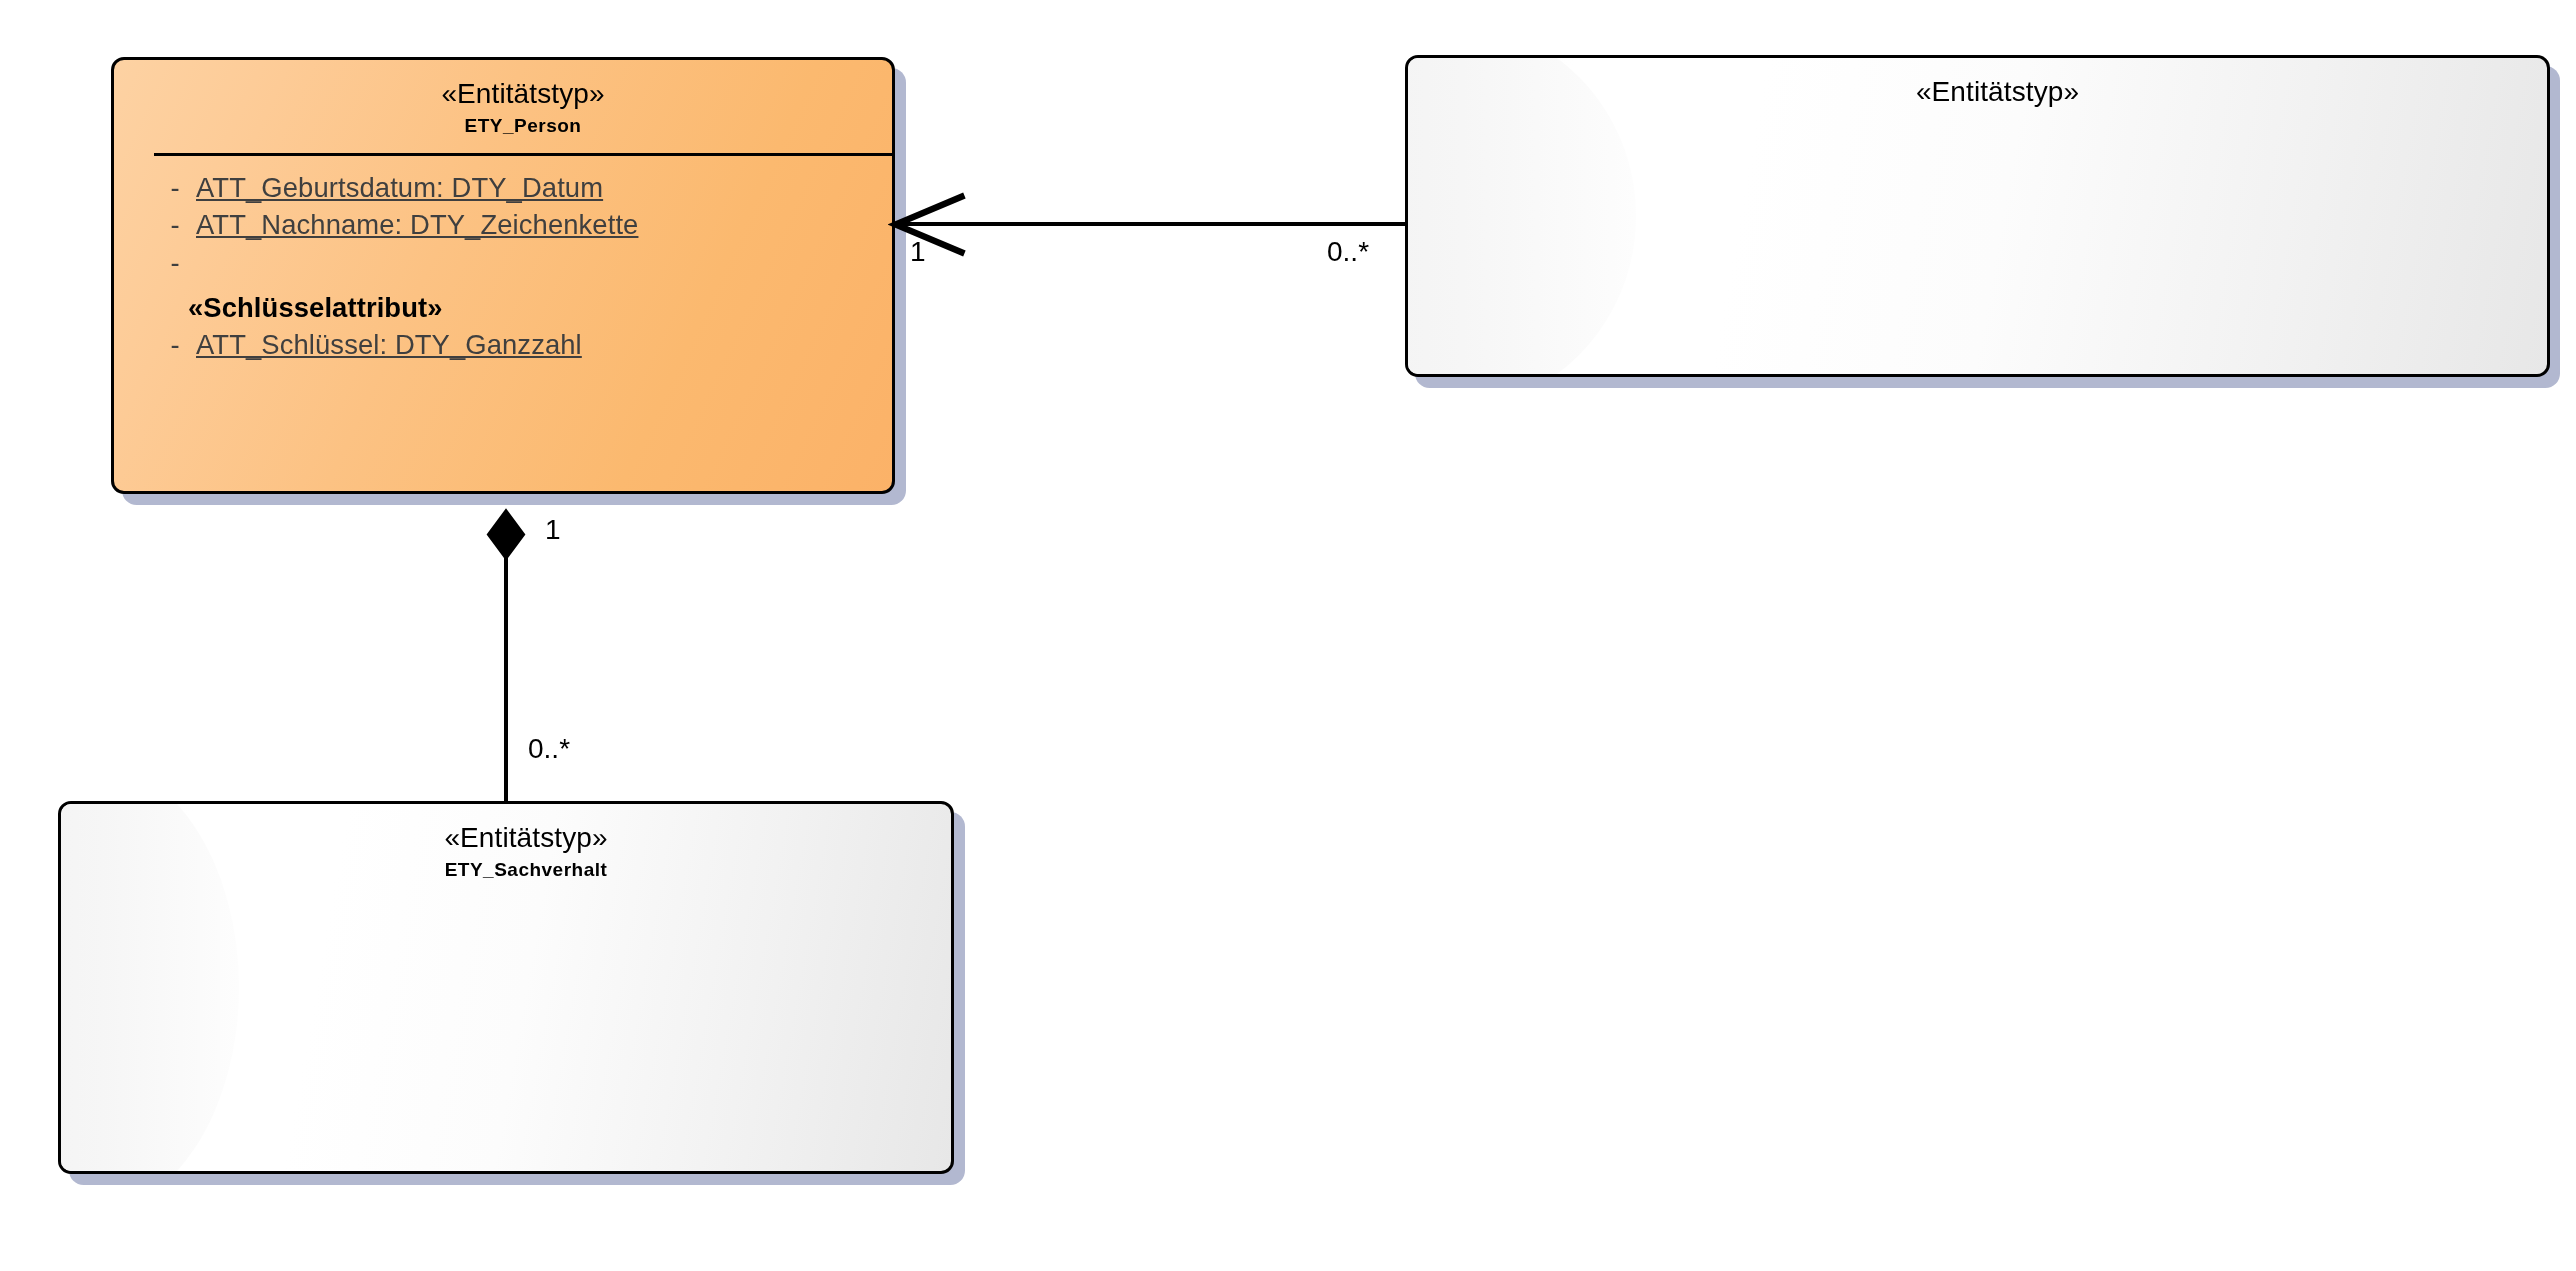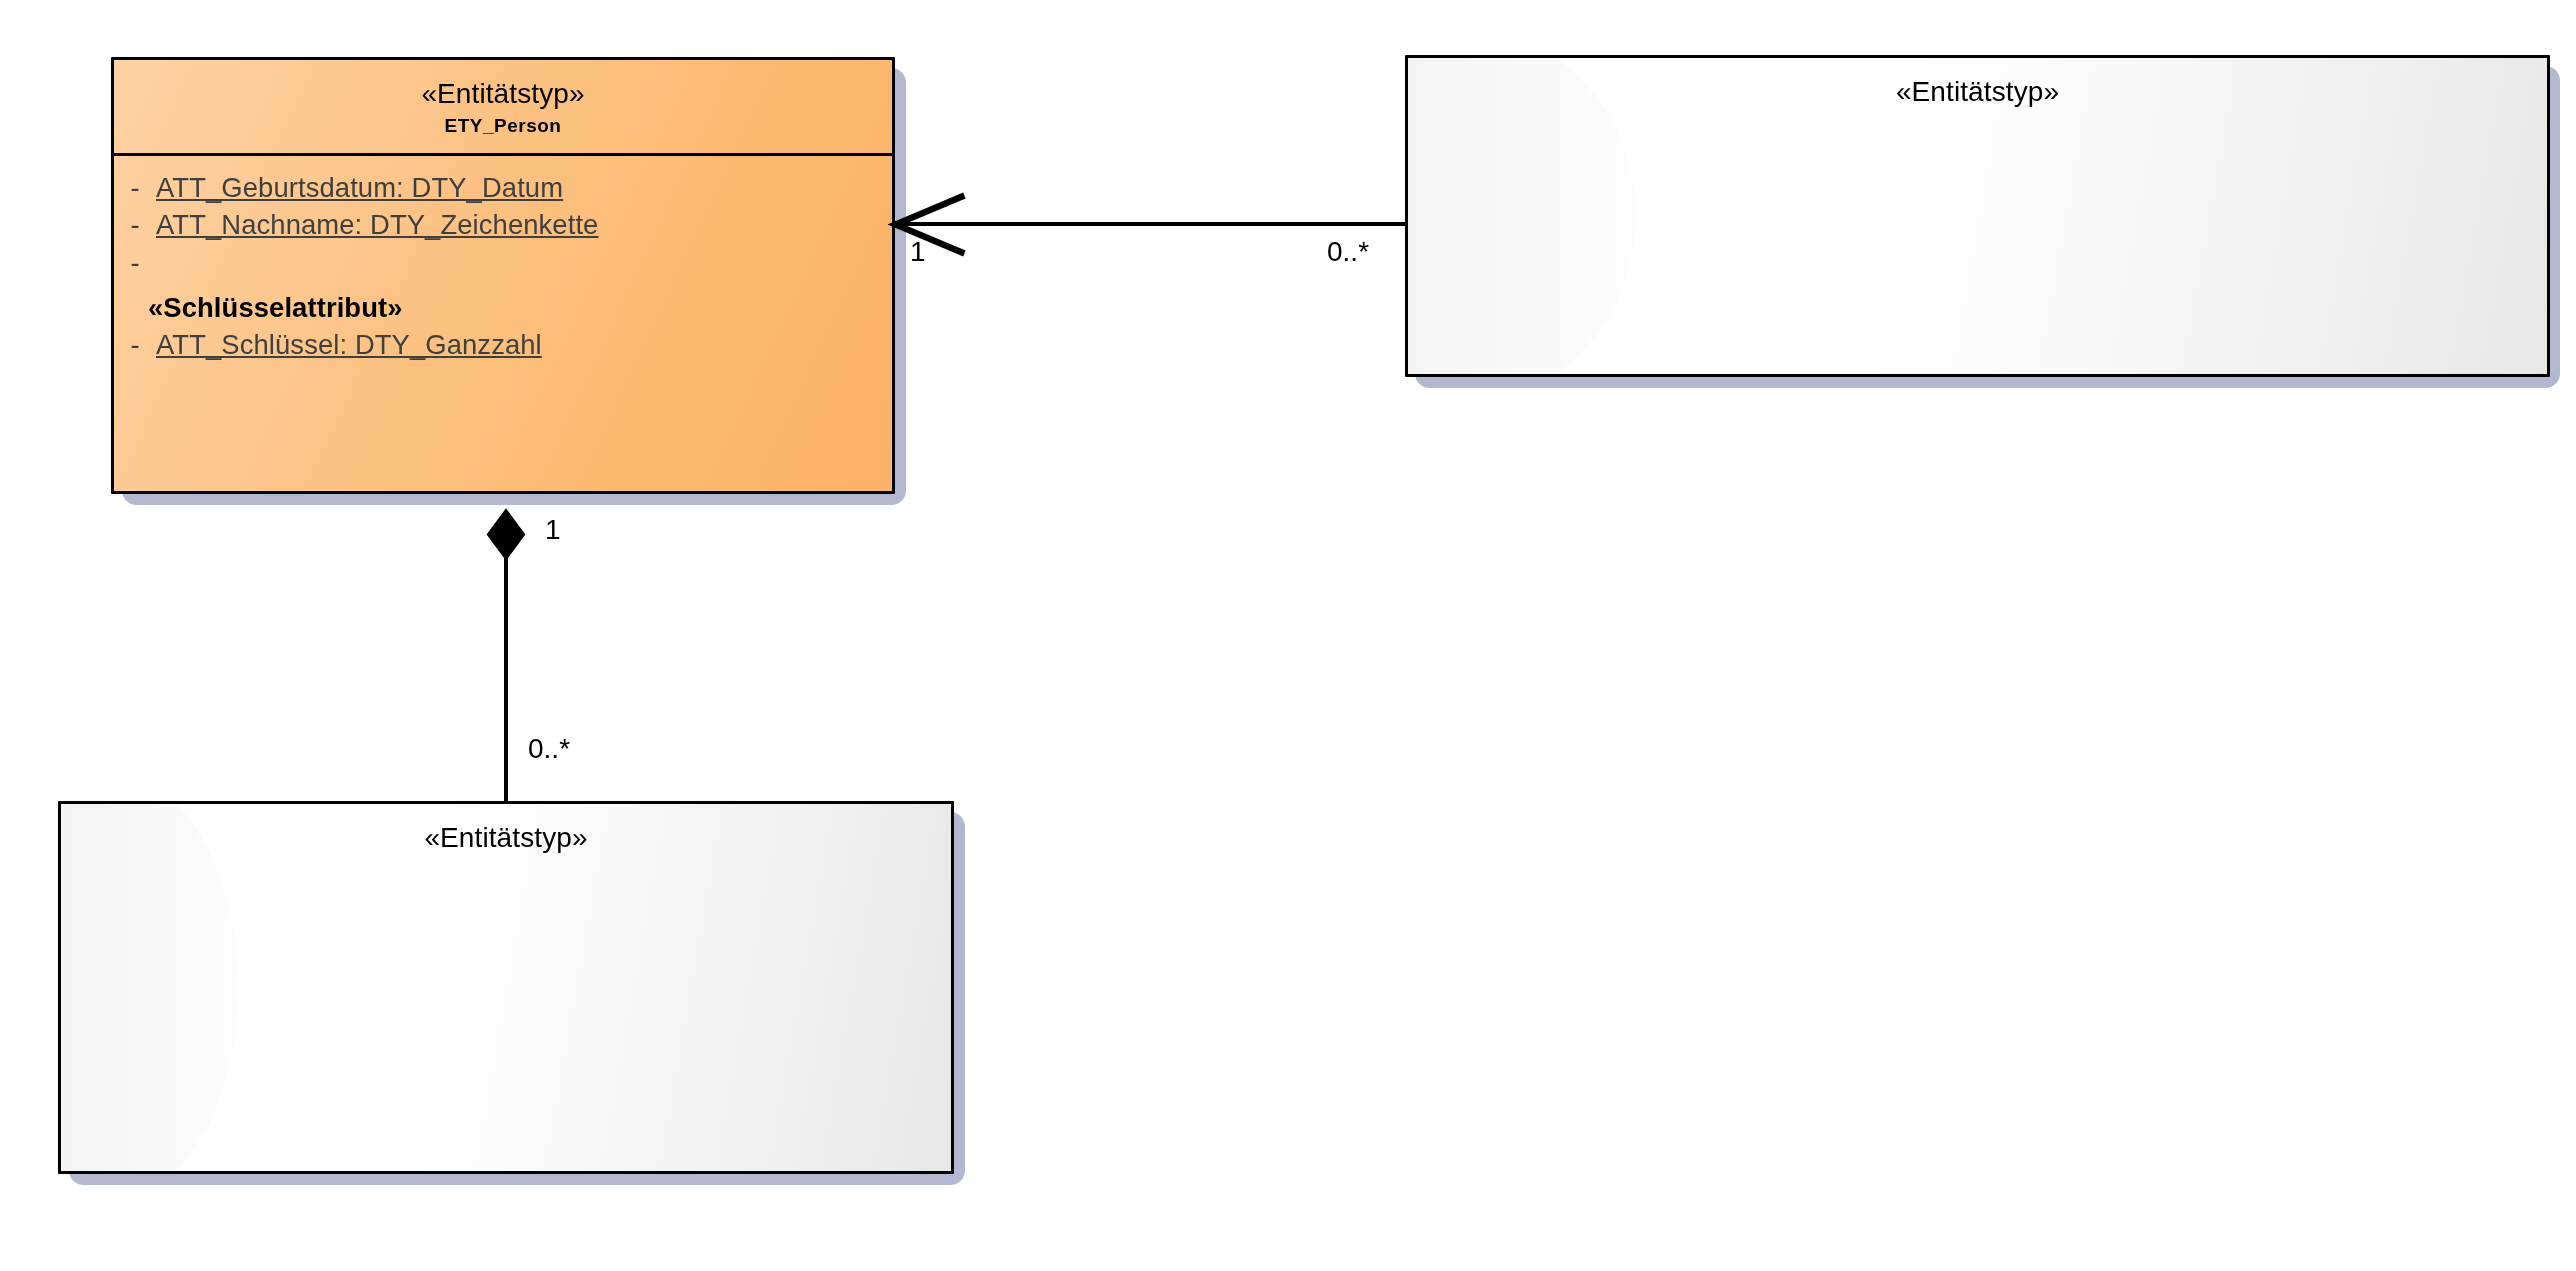--- a/index.html
+++ b/index.html
@@ -17,23 +17,24 @@
     height: 1271px;
     background: #ffffff;
     overflow: hidden;
   }
 
   
   .uml-class {
     position: absolute;
     box-sizing: border-box;
     border: 3.7px solid #000000;
-    border-radius: 1px;
+    border-radius: 13px;
     overflow: hidden;
     z-index: 3;
+    padding-left: 40px;
   }
   .uml-shadow {
     position: absolute;
     background: #b2b8d0;
     border-radius: 14.6px;
     z-index: 1;
   }
 
   
   .entity-orange {
@@ -215,17 +216,18 @@
       <span class="stereotype">«Entitätstyp»</span>
     </div>
   </div>
 
   <div class="uml-shadow" style="left:69px; top:812px; width:896px; height:373px;"></div>
 
   <div class="uml-class entity-grey" style="left:58px; top:801px; width:896px; height:373px;">
     <div class="sheen"></div>
     <div class="compartment-head">
       <span class="stereotype">«Entitätstyp»</span>
+      <span class="classname">ETY_Sachverhalt</span>
     </div>
   </div>
 
 </div>
 
 
 </body></html>

